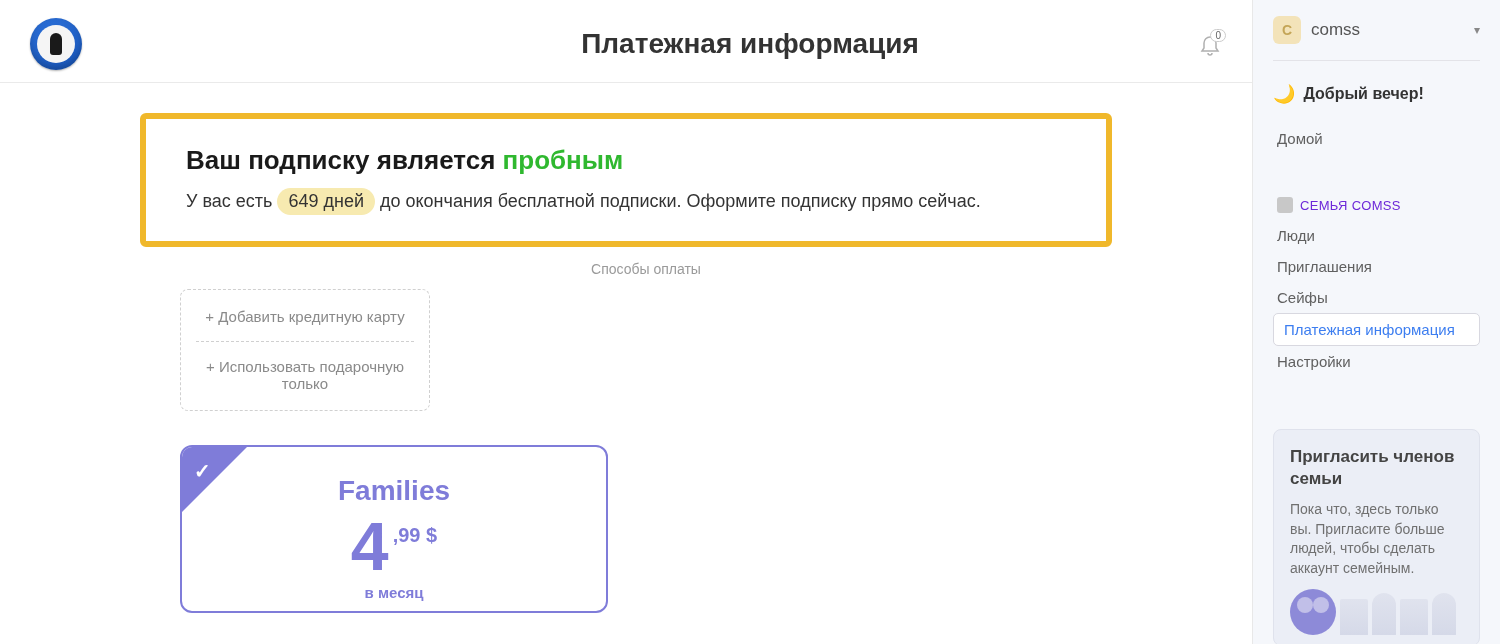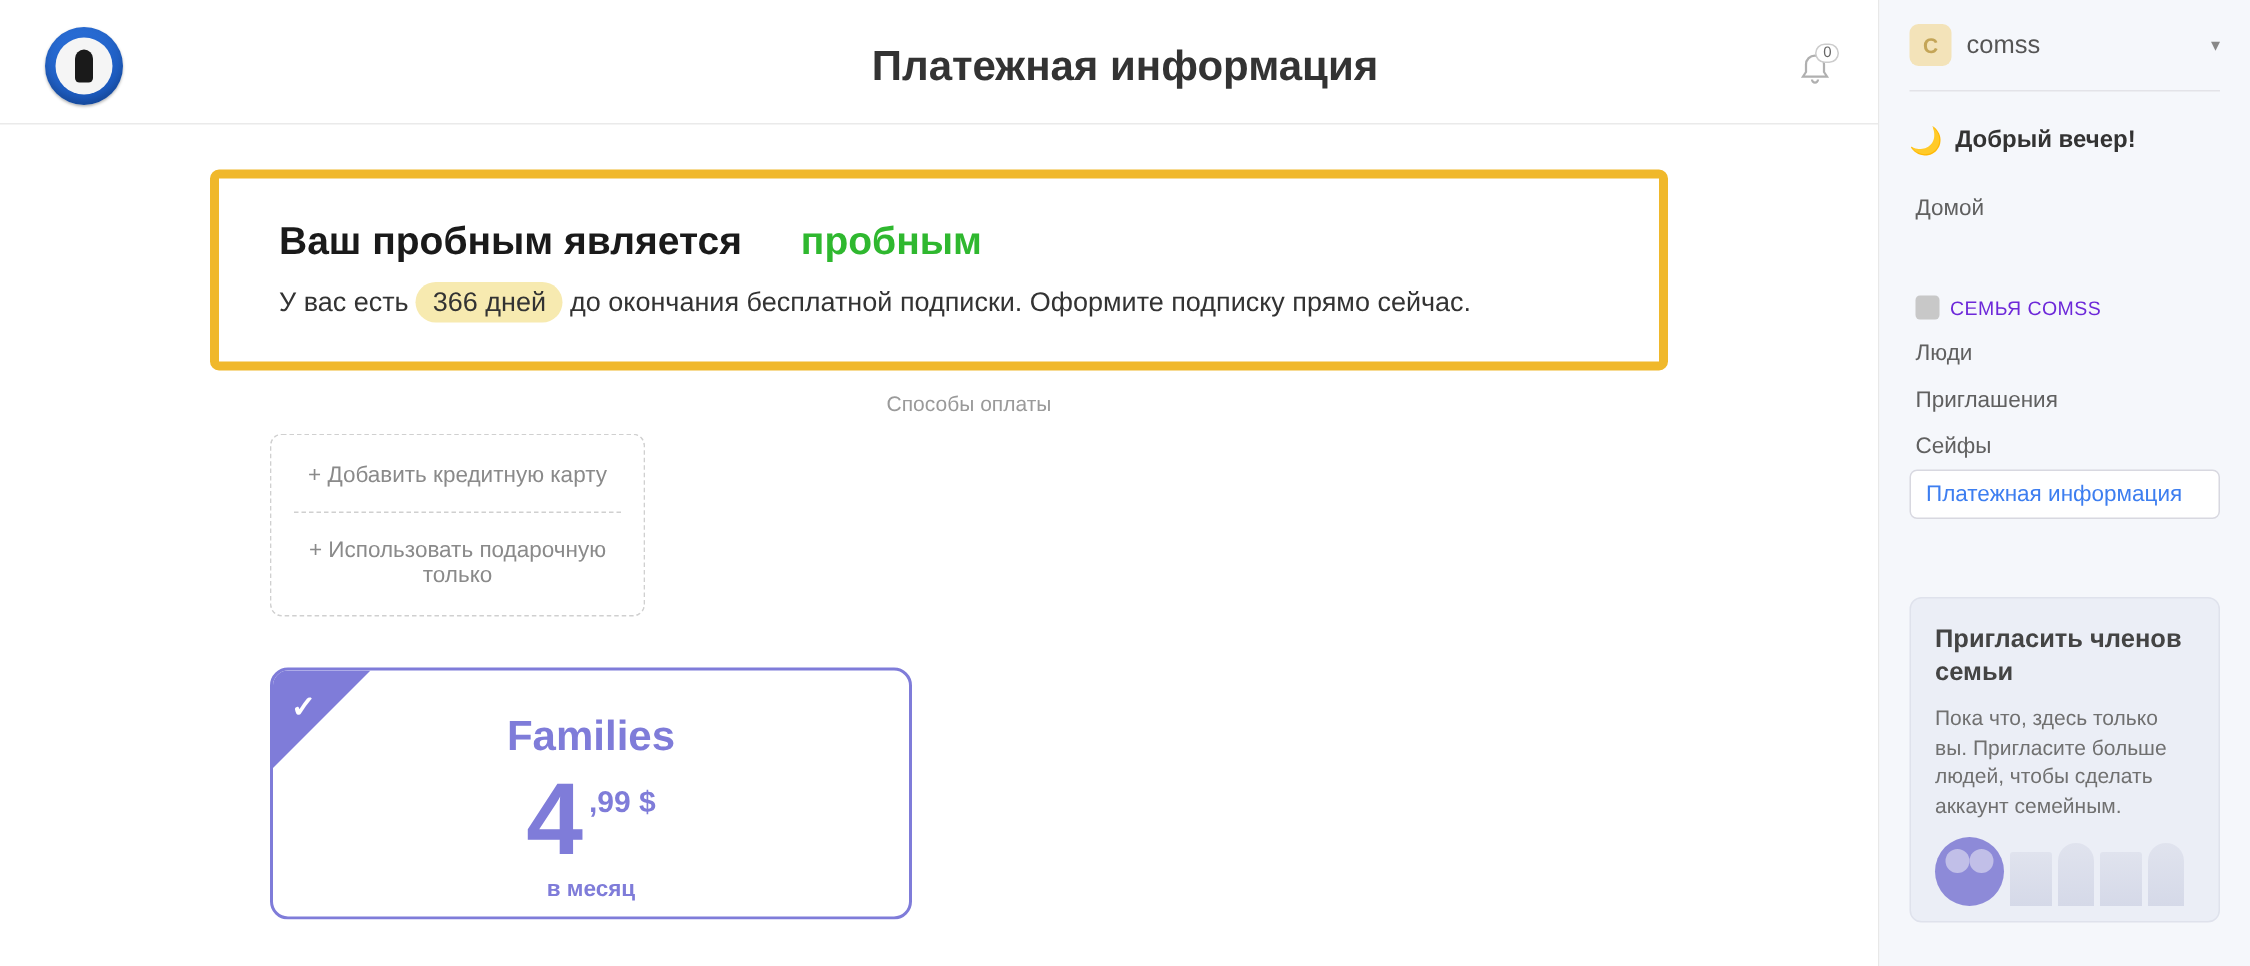--- a/index.html
+++ b/index.html
@@ -86,21 +86,21 @@
       border: 6px solid #f0b82b;
       border-radius: 6px;
       padding: 26px 40px;
       margin-bottom: 14px;
     }
     .trial-title {
       font-size: 26px;
       font-weight: 700;
       margin-bottom: 12px;
     }
-    .trial-title .trial-word { color: #2fb82f; margin-left: 32px; }
+    .trial-title .trial-word { color: #2fb82f; }
     .trial-subtitle { font-size: 18px; color: #333; }
     .days-badge {
       background: #f7eab0;
       border-radius: 14px;
       padding: 3px 11px;
       font-weight: 500;
       display: inline-block;
     }
     .pay-methods-label {
       color: #9a9a9a;
@@ -283,24 +283,24 @@
       <svg class="bell-icon" viewBox="0 0 24 24">
         <path d="M18 16v-5a6 6 0 10-12 0v5l-2 3h16l-2-3z M10 21a2 2 0 004 0"></path>
       </svg>
       <span class="bell-badge">0</span>
     </div>
   </div>
 
   <div class="content">
     <div class="trial-box">
       <div class="trial-title">
-        <span>Ваш пробным является </span><span class="trial-word">пробным</span>
+        <span>Ваш подписку является </span><span class="trial-word">пробным</span>
       </div>
       <div class="trial-subtitle">
-        <span>У вас есть </span><span class="days-badge">366 дней</span><span> до окончания бесплатной подписки. Оформите подписку прямо сейчас.</span>
+        <span>У вас есть </span><span class="days-badge">649 дней</span><span> до окончания бесплатной подписки. Оформите подписку прямо сейчас.</span>
       </div>
     </div>
 
     <div class="pay-methods-label">Способы оплаты</div>
     <div class="add-card-box">
       <div>+ Добавить кредитную карту</div>
       <div class="divider"></div>
       <div>+ Использовать подарочную только</div>
     </div>
 
@@ -331,20 +331,21 @@
 
   <div class="nav-item">Домой</div>
   <div class="nav-item family-item">
     <div class="family-icon"></div>
     <span>СЕМЬЯ COMSS</span>
   </div>
   <div class="nav-item">Люди</div>
   <div class="nav-item">Приглашения</div>
   <div class="nav-item">Сейфы</div>
   <div class="nav-item active">Платежная информация</div>
+  <div class="nav-item">Настройки</div>
 
   <div class="invite-card">
     <div class="invite-title">Пригласить членов семьи</div>
     <div class="invite-text">Пока что, здесь только вы. Пригласите больше людей, чтобы сделать аккаунт семейным.</div>
     <div class="invite-illus">
       <div class="people-circle"></div>
       <div class="building"></div>
       <div class="building tall"></div>
       <div class="building"></div>
       <div class="building tall"></div>

